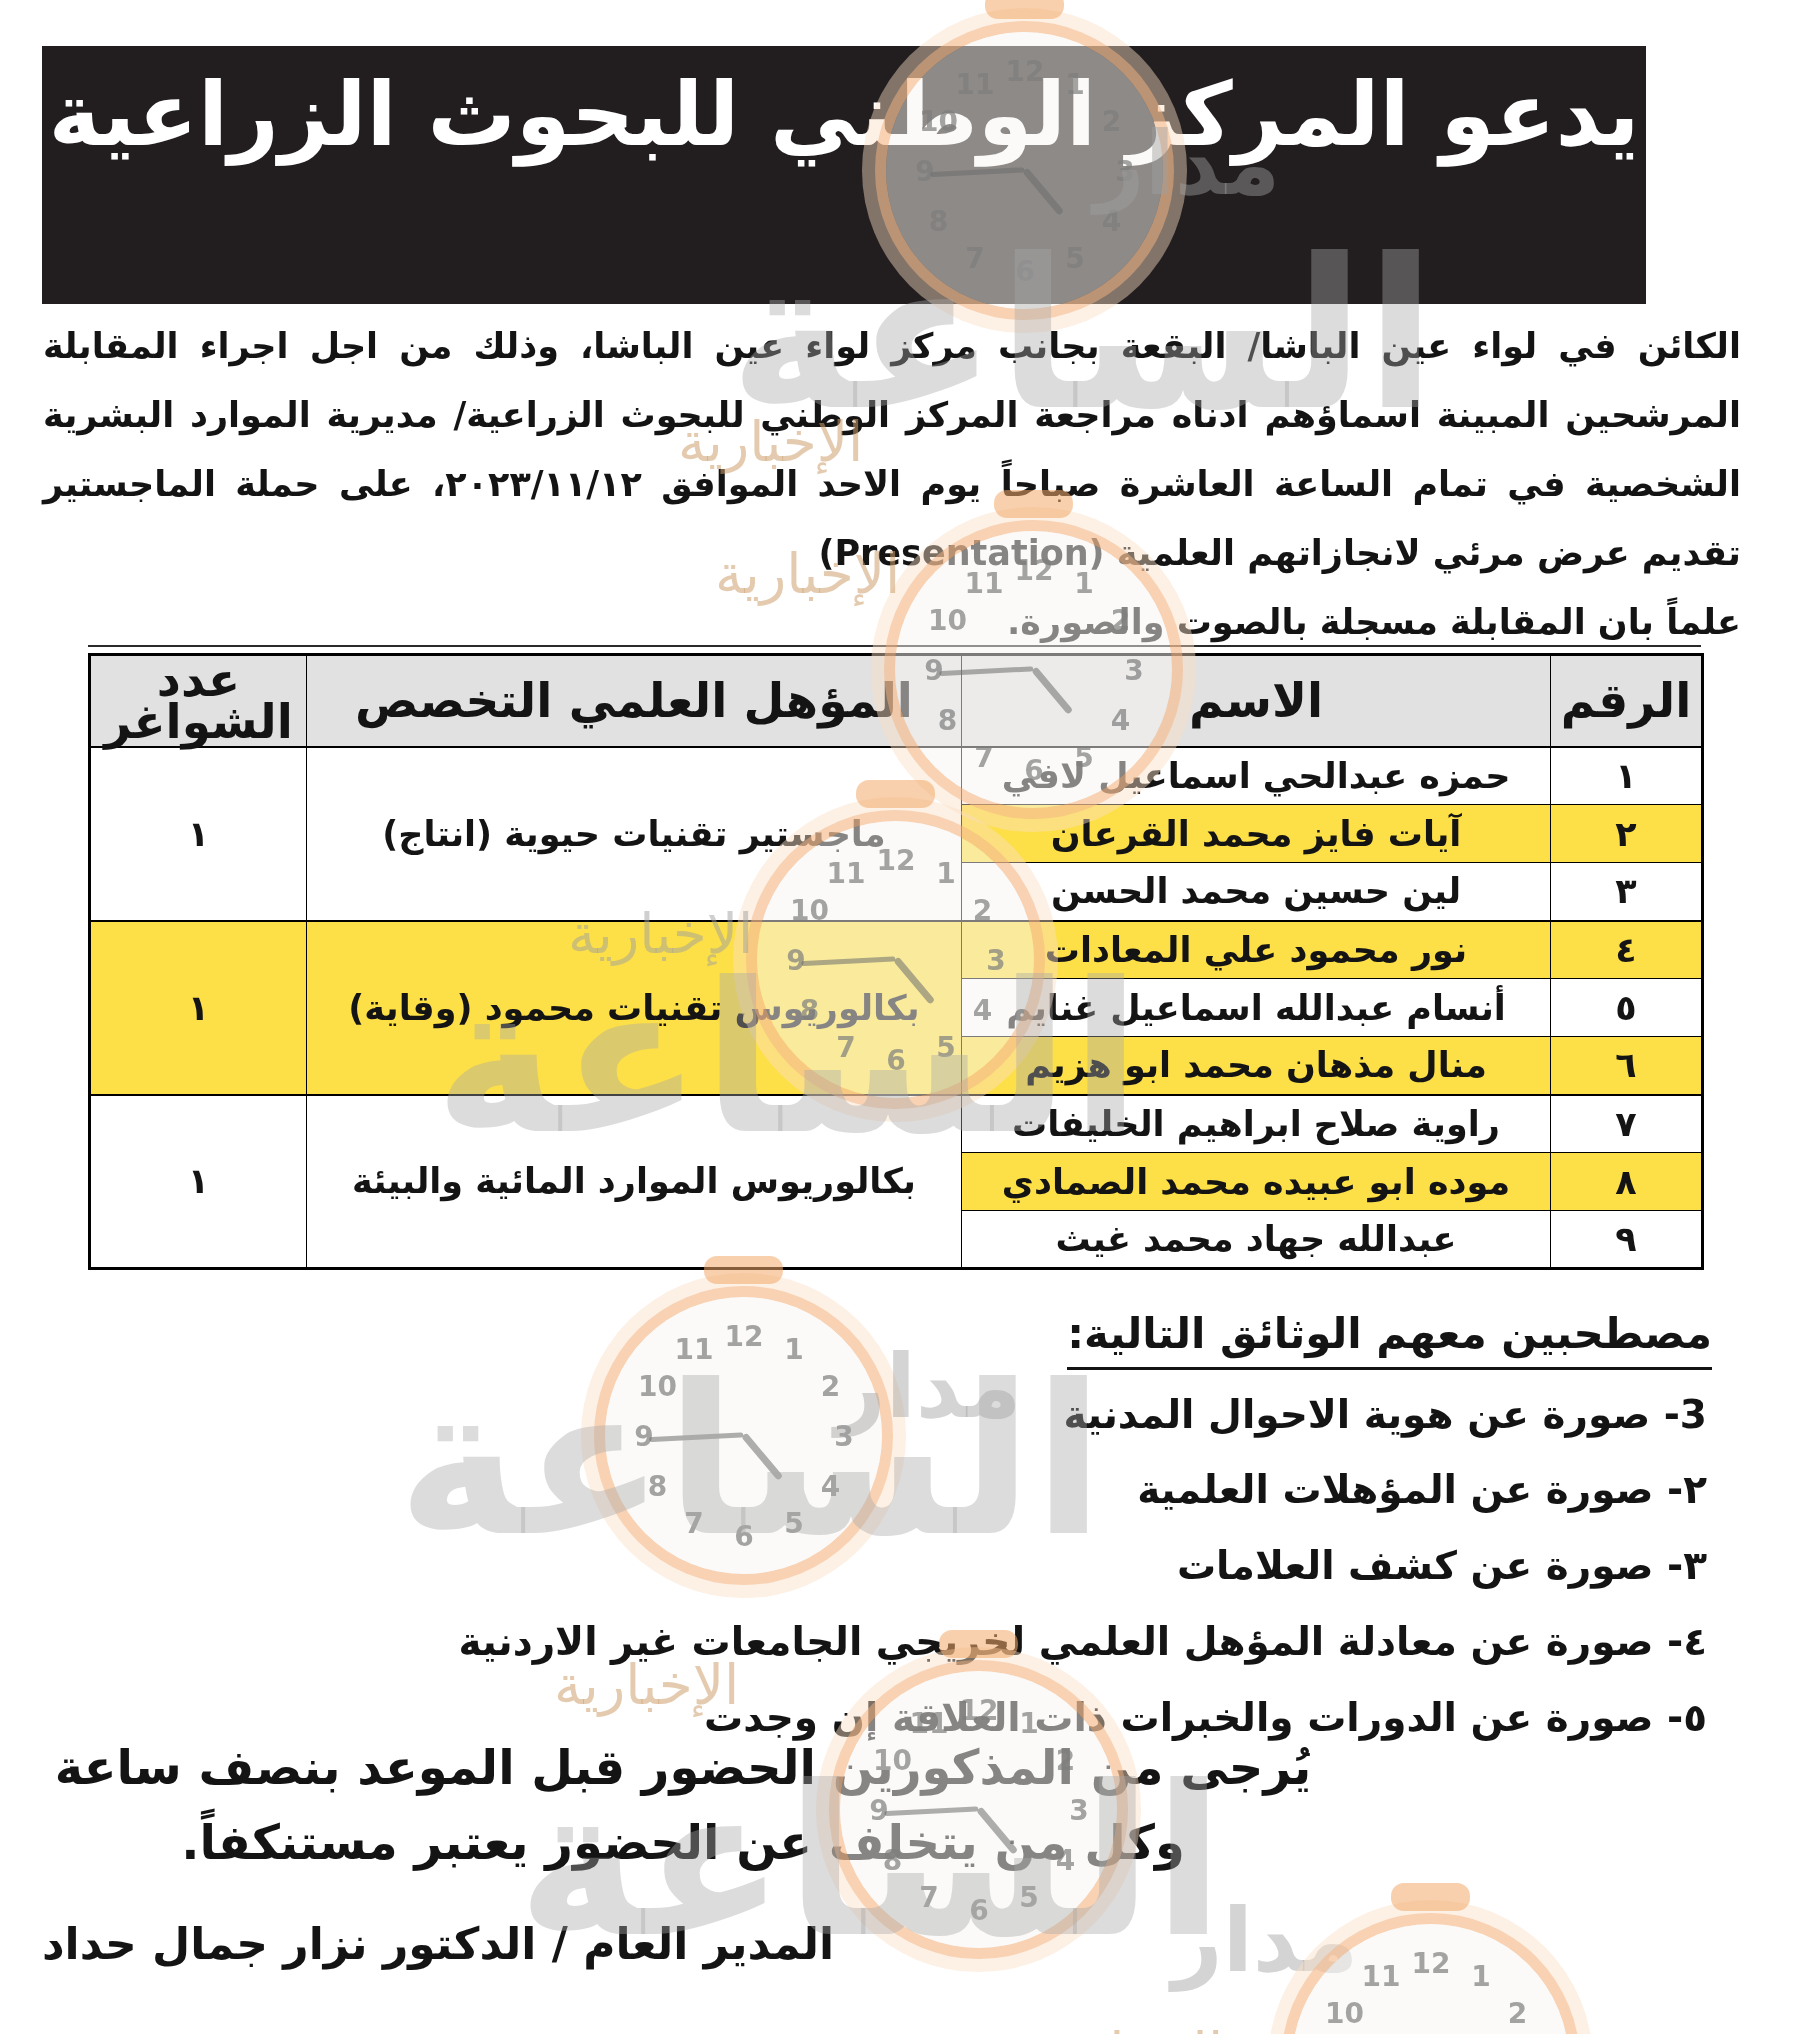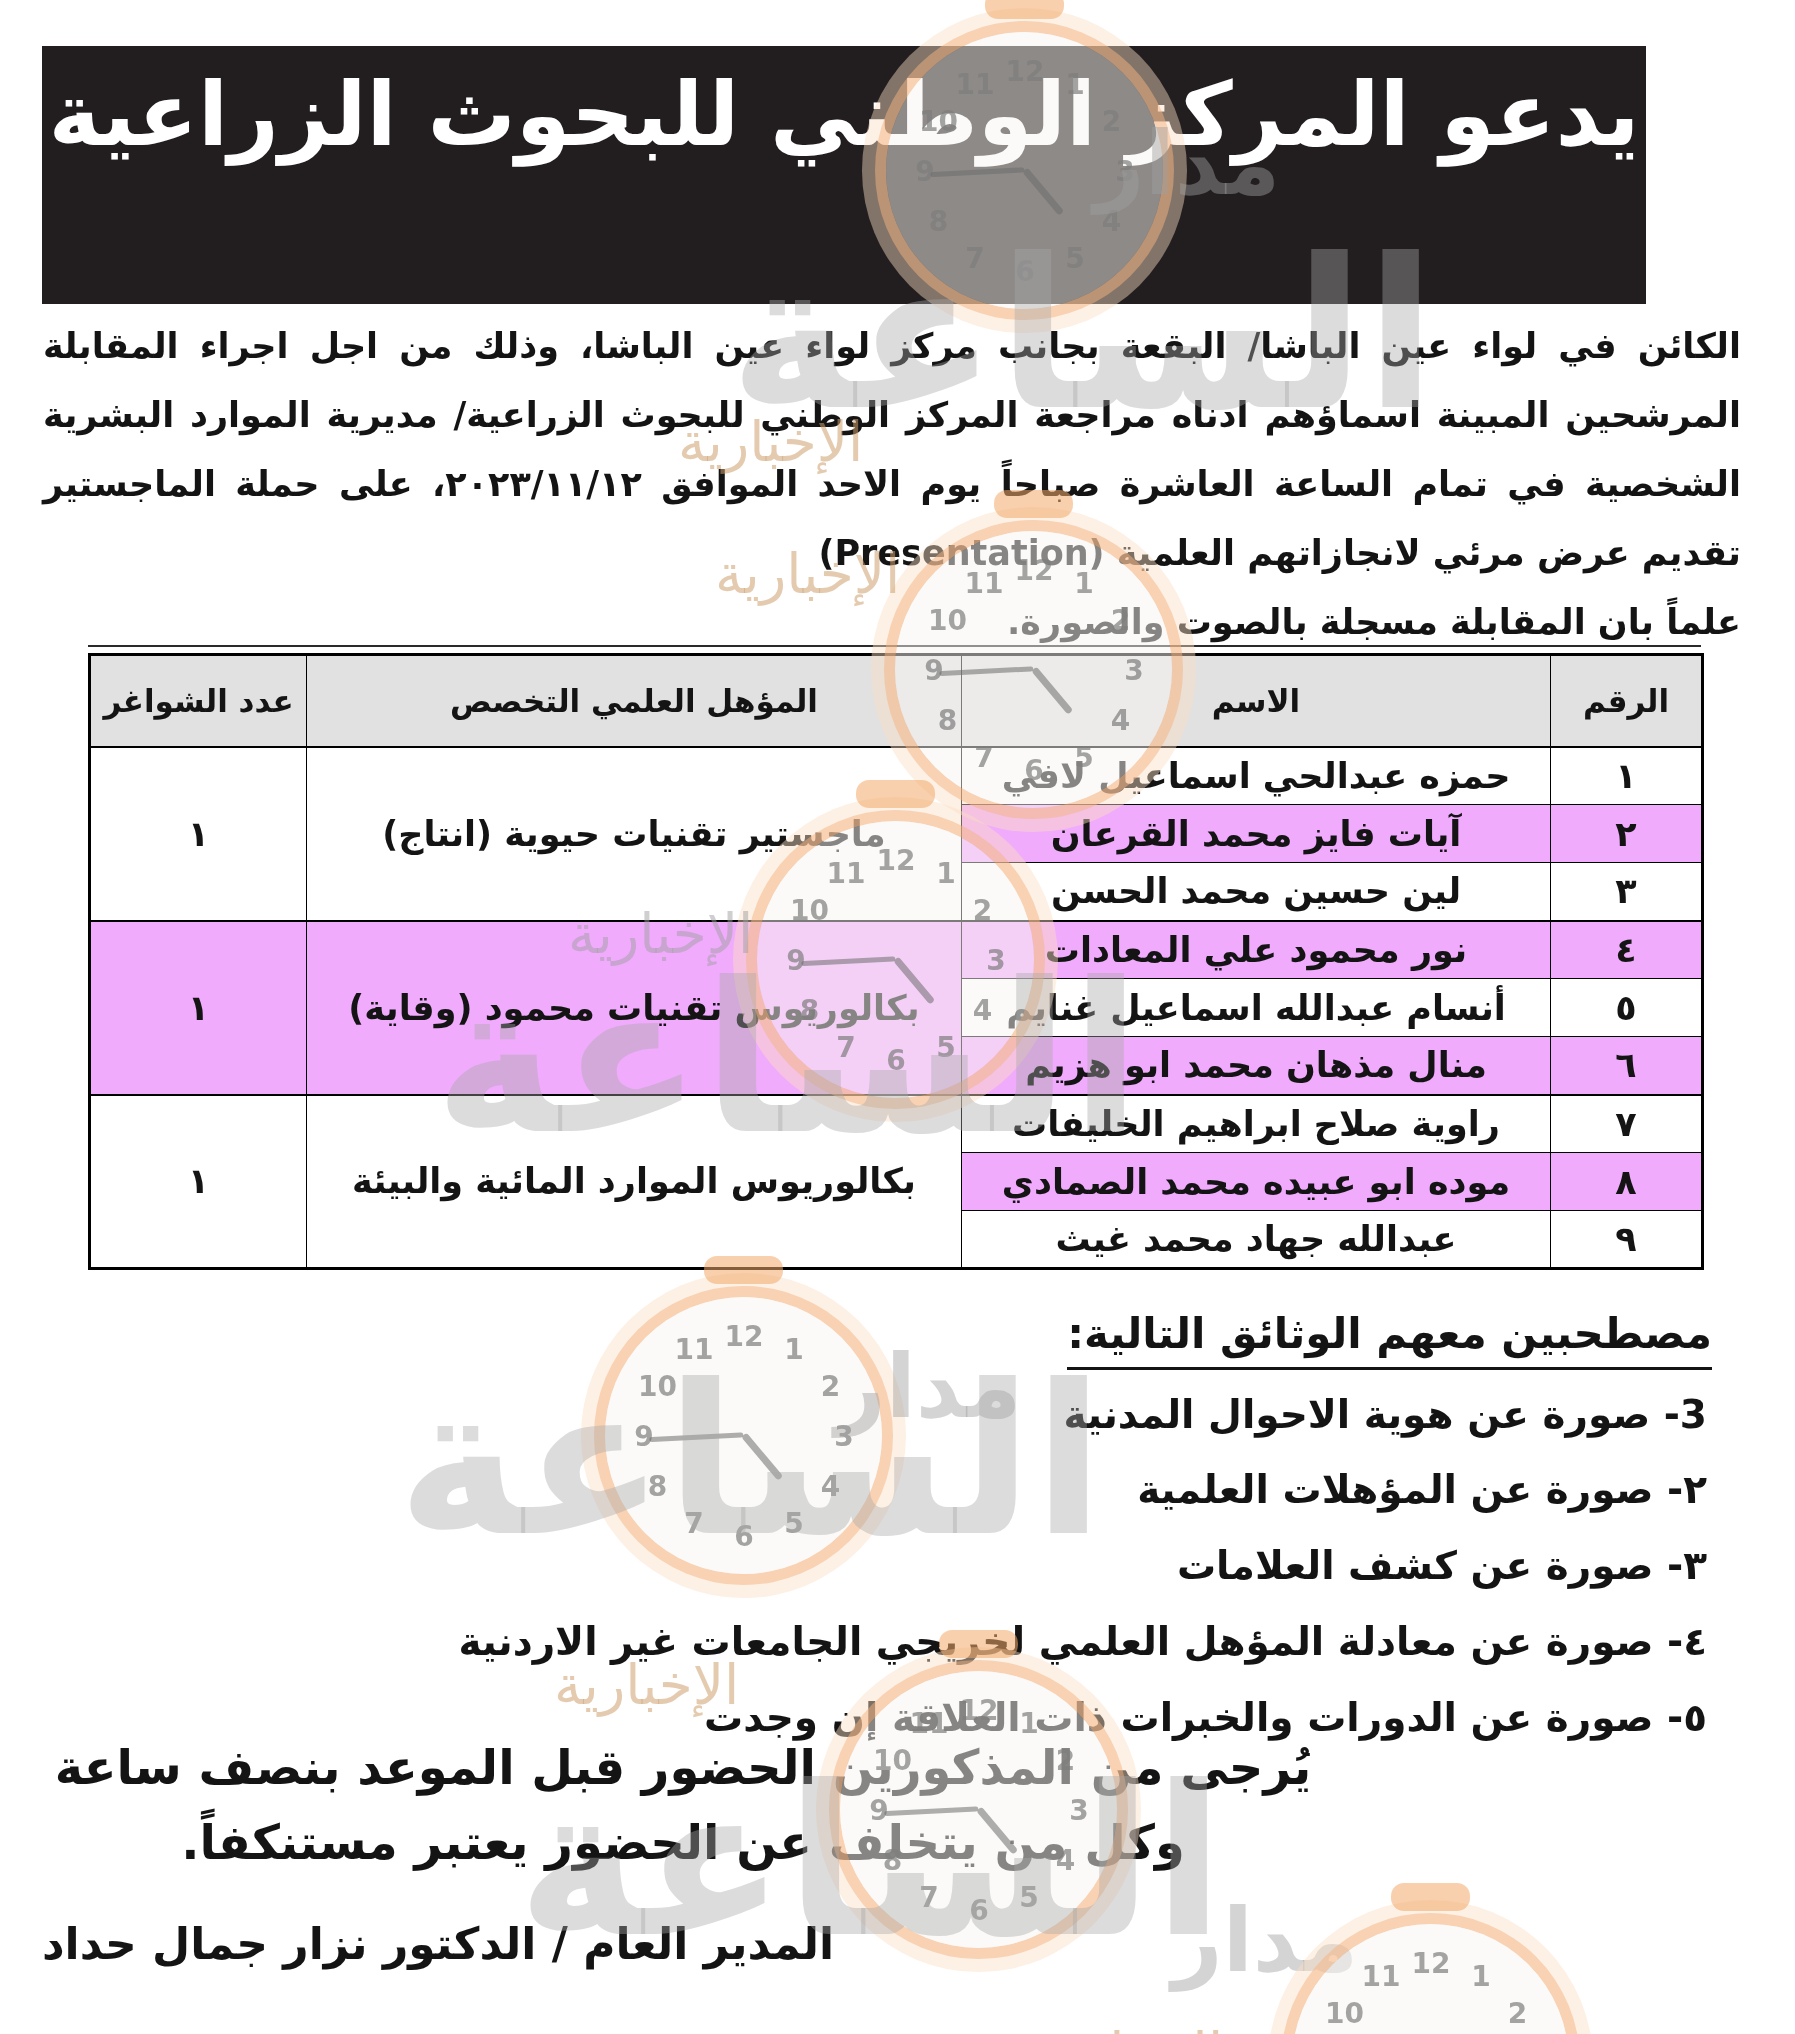--- a/index.html
+++ b/index.html
@@ -21,22 +21,22 @@
 
   
   .tbl-rule{position:absolute;left:88px;top:645px;width:1613px;height:1.8px;background:#2a2a2a;}
   table.roster{position:absolute;left:88px;top:653px;width:1613px;border-collapse:collapse;
                table-layout:fixed;font-weight:700;}
   table.roster th,table.roster td{border:1.8px solid #000;text-align:center;vertical-align:middle;
                padding:0;font-size:35px;color:#141414;background:#ffffff;}
   table.roster{border:3.7px solid #000;}
   table.roster thead tr{height:92px;}
   table.roster tbody tr{height:58px;}
-  table.roster th{background:#e1e1e1;border-bottom:2.8px solid #000;font-size:31px;line-height:42px;}
-  table.roster tr.alt td{background:#f0abfc;}
+  table.roster th{background:#e1e1e1;border-bottom:2.8px solid #000;font-size:47px;line-height:42px;}
+  table.roster tr.alt td{background:#fde047;}
   table.roster tr.group-start td{border-top:2.8px solid #000;}
 
   
   .docs-title{position:absolute;right:83px;top:1309px;font-size:42px;font-weight:700;
               border-bottom:3.7px solid #141414;padding-bottom:9.2px;white-space:nowrap;}
   .doc-item{position:absolute;right:88px;font-size:39px;font-weight:700;white-space:nowrap;}
 
   
   .note{position:absolute;left:23px;width:1320px;text-align:center;font-size:48px;font-weight:700;white-space:nowrap;}
   .signature{position:absolute;left:42px;top:1918px;font-size:44px;font-weight:700;white-space:nowrap;}

